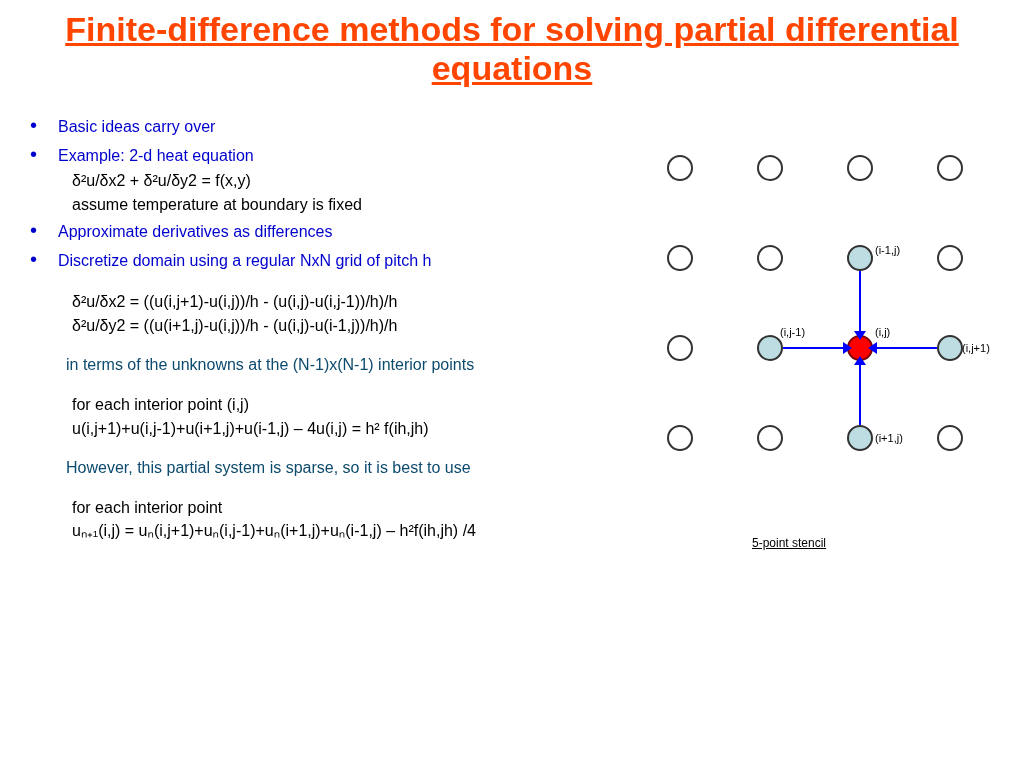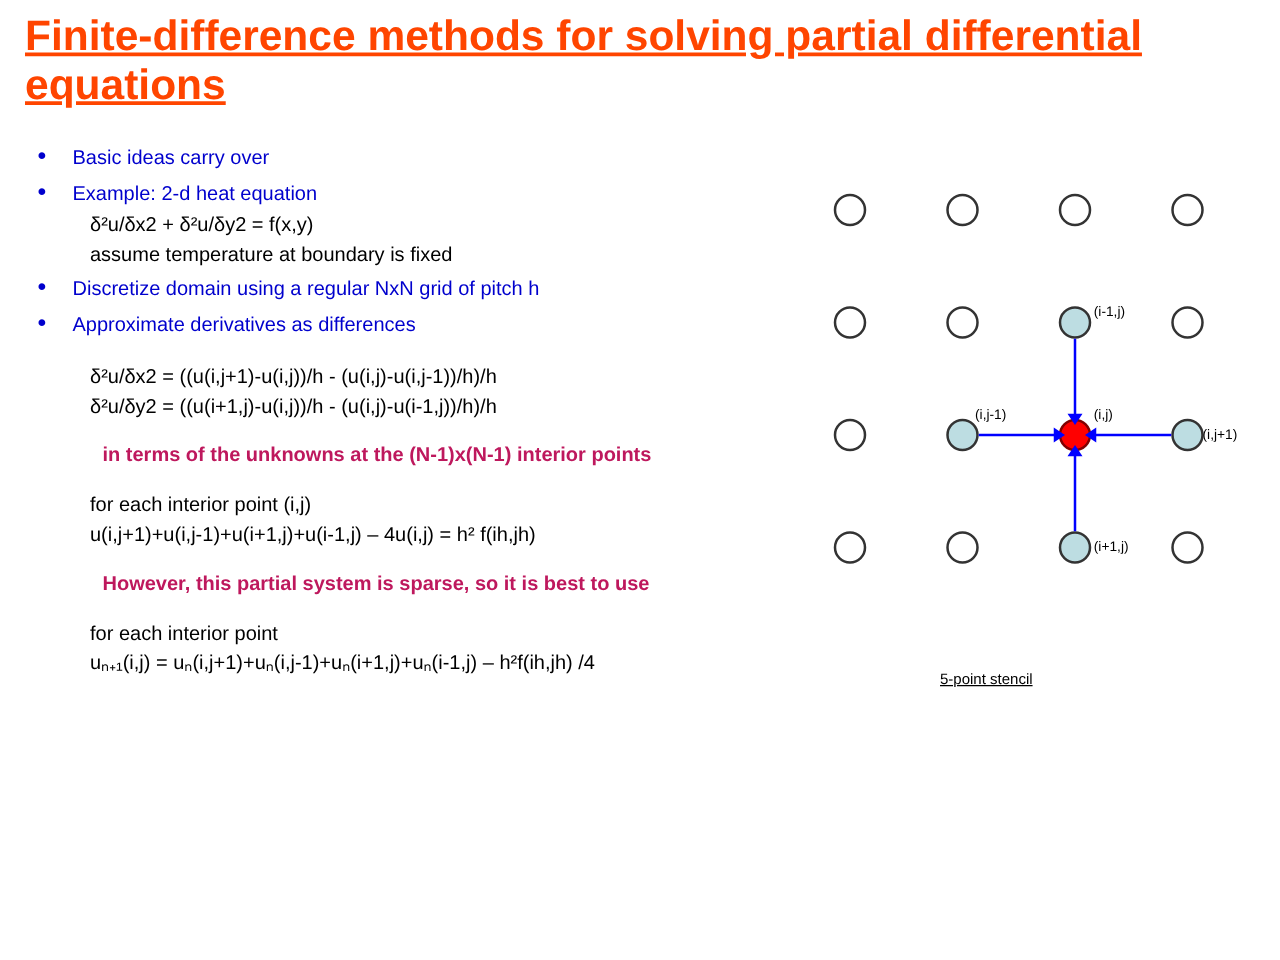--- a/index.html
+++ b/index.html
@@ -5,21 +5,21 @@
   * { margin: 0; padding: 0; box-sizing: border-box; }
   body {
     width: 1024px;
     height: 768px;
     background: #fff;
     font-family: Arial, Helvetica, sans-serif;
     overflow: hidden;
     position: relative;
   }
   .title {
-    text-align: left;
+    text-align: center;
     color: #ff4500;
     font-size: 34px;
     text-decoration: underline;
     padding: 10px 20px 14px;
     line-height: 1.15;
   }
   .content {
     position: absolute;
     left: 30px;
     top: 112px;
@@ -31,21 +31,21 @@
   .bullet { color: #0000cd; margin-bottom: 2px; }
   .bullet::before {
     content: "•";
     color: #0000cd;
     font-size: 20px;
     display: inline-block;
     width: 28px;
     margin-left: 0px;
   }
   .sub { color: #000; margin-left: 42px; margin-bottom: 2px; }
-  .sub-blue { color: #be185d; margin-left: 52px; margin-bottom: 2px; font-weight: bold; }
+  .sub-blue { color: #0c4a6e; margin-left: 36px; margin-bottom: 2px; }
   .gap-m { height: 16px; }
   .stencil {
     position: absolute;
     left: 640px;
     top: 138px;
     width: 370px;
     height: 370px;
   }
   .node {
     position: absolute;
@@ -85,22 +85,22 @@
 <body>
 
 <h1 class="title">Finite-difference methods for solving partial differential equations</h1>
 
 <div class="content">
   <ul>
     <li class="bullet"><span>Basic ideas carry over</span></li>
     <li class="bullet"><span>Example: 2-d heat equation</span></li>
     <li class="sub">δ²u/δx2 + δ²u/δy2 = f(x,y)</li>
     <li class="sub">assume temperature at boundary is fixed</li>
+    <li class="bullet"><span>Approximate derivatives as differences</span></li>
     <li class="bullet"><span>Discretize domain using a regular NxN grid of pitch h</span></li>
-    <li class="bullet"><span>Approximate derivatives as differences</span></li>
     <div class="gap-m"></div>
     <li class="sub">δ²u/δx2 =  ((u(i,j+1)-u(i,j))/h  - (u(i,j)-u(i,j-1))/h)/h</li>
     <li class="sub">δ²u/δy2 =  ((u(i+1,j)-u(i,j))/h  - (u(i,j)-u(i-1,j))/h)/h</li>
     <div class="gap-m"></div>
     <li class="sub-blue">in terms of the unknowns at the (N-1)x(N-1) interior points</li>
     <div class="gap-m"></div>
     <li class="sub">for each interior point (i,j)</li>
     <li class="sub">u(i,j+1)+u(i,j-1)+u(i+1,j)+u(i-1,j) – 4u(i,j) = h² f(ih,jh)</li>
     <div class="gap-m"></div>
     <li class="sub-blue">However, this partial system is sparse, so it is best to use</li>

